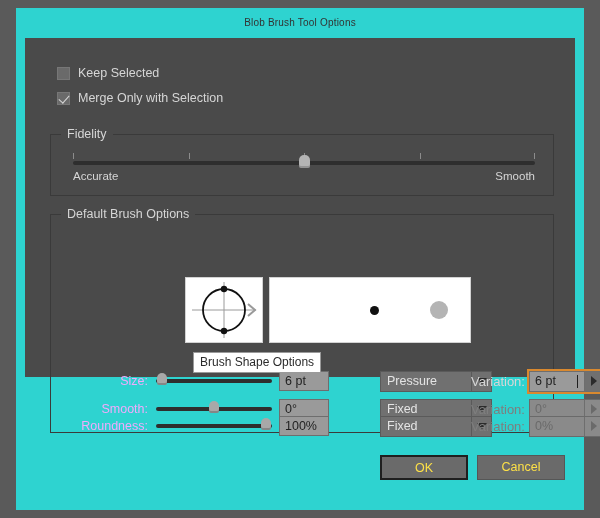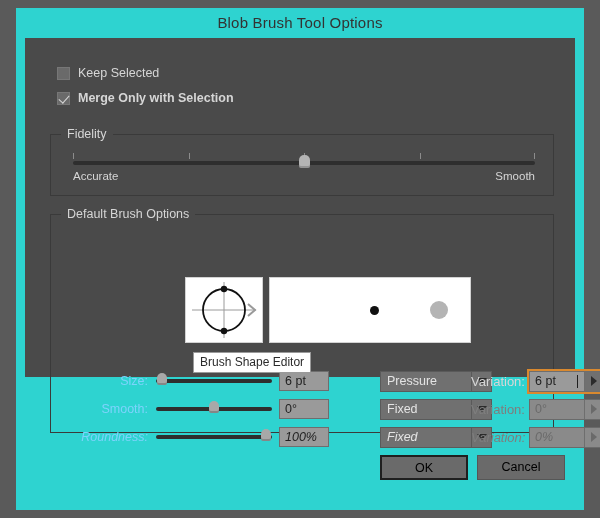--- a/index.html
+++ b/index.html
@@ -21,42 +21,42 @@
     width: 568px;
     height: 502px;
     background: #2ed3d0;
     padding: 0;
   }
   .title-bar {
     height: 30px;
     line-height: 30px;
     text-align: center;
     color: #333333;
-    font-size: 15px;
+    font-size: 10px;
     letter-spacing: .2px;
   }
   .dialog-body {
     position: absolute;
     left: 9px;
     top: 30px;
     width: 550px;
     height: 339px;
     background: #4a4a4a;
   }
 
   
   .check-row {
     position: absolute;
     left: 32px;
     display: flex;
     align-items: center;
     gap: 8px;
   }
   .check-row.r1 { top: 28px; }
-  .check-row.r2 { top: 53px; font-weight: bold; }
+  .check-row.r2 { top: 53px; }
   .cbox {
     width: 13px;
     height: 13px;
     background: #6a6a6a;
     border: 1px solid #777;
     position: relative;
     flex: none;
   }
   .cbox.checked::after {
     content: "";
@@ -190,28 +190,28 @@
   .ctl-row {
     position: absolute;
     left: 0;
     width: 100%;
     height: 22px;
     display: flex;
     align-items: center;
   }
   #row-size      { top: 155px; }
   #row-angle     { top: 183px; }
-  #row-roundness { top: 211px; font-style: italic; }
+  #row-roundness { top: 200px; }
 
   .ctl-label {
     position: absolute;
     left: 10px;
     width: 87px;
     text-align: right;
-    color: #7dd3fc;
+    color: #f0abfc;
     font-size: 12.5px;
   }
   .slider {
     position: absolute;
     left: 105px;
     width: 116px;
     height: 22px;
   }
   .slider .track {
     position: absolute;
@@ -339,21 +339,21 @@
 
   
   .btn {
     position: absolute;
     width: 88px;
     height: 25px;
     line-height: 23px;
     text-align: center;
     background: #6a6a6a;
     border: 1px solid #565656;
-    color: #000000;
+    color: #fde047;
     font-size: 12.5px;
   }
   #btn-ok { left: 355px; top: 417px; border: 2px solid #1f1f1f; }
   #btn-cancel { left: 452px; top: 417px; }
 </style>
 </head>
 <body>
 
 <div class="dialog-outer">
 
@@ -407,21 +407,21 @@
           <polyline points="62,26 69,32 62,38" fill="none" stroke="#9a9a9a" stroke-width="2"></polyline>
         </svg>
       </div>
 
       <div class="preview-panel">
         <span class="dot-small"></span>
         <span class="dot-large"></span>
       </div>
 
       <div class="tooltip">
-        <span>Brush Shape Editor</span>
+        <span>Brush Shape Options</span>
       </div>
 
       <div class="ctl-row" id="row-size">
         <span class="ctl-label">Size:</span>
         <span class="slider">
           <span class="track"></span>
           <span class="thumb" style="left:5%"></span>
         </span>
         <span class="numfield">6 pt</span>
         <span class="dropdown">

